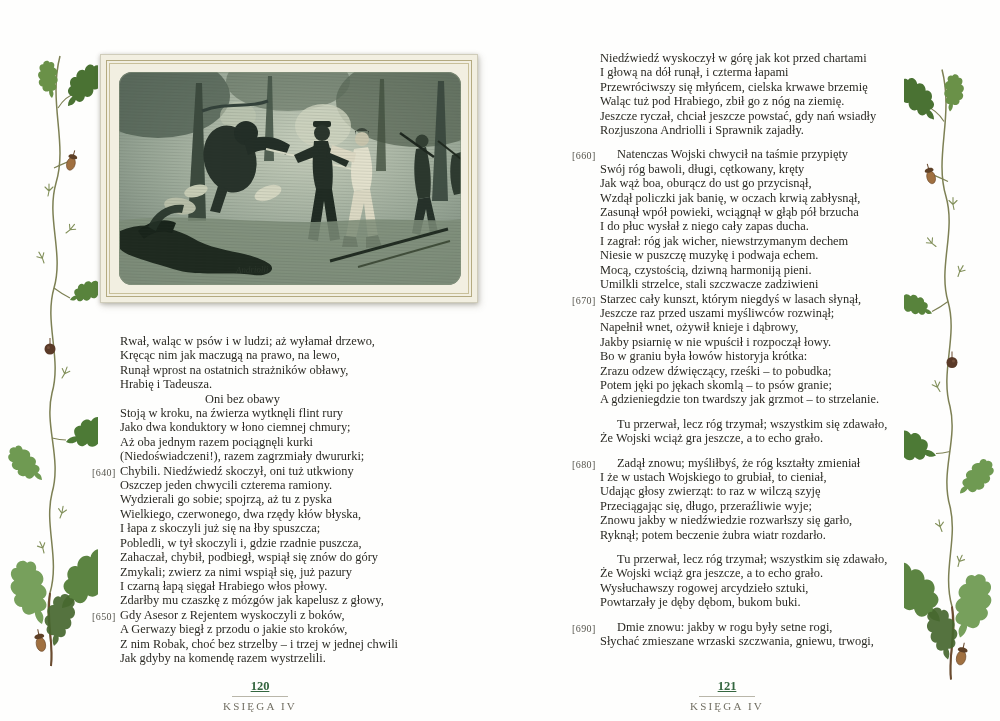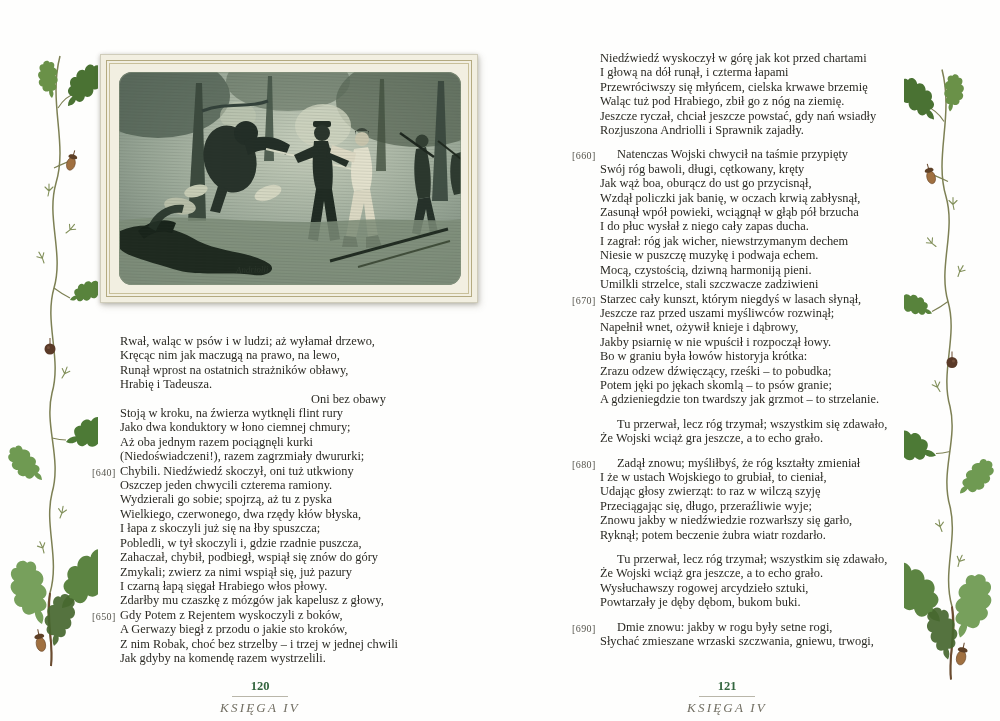--- a/index.html
+++ b/index.html
@@ -9,33 +9,33 @@
     font-family:"Liberation Serif", serif;
   }
   
   .poem{position:absolute;}
   .vline{
     position:relative;
     font-size:12.4px;line-height:14.4px;
     color:#2b2a24;white-space:nowrap;
   }
   .vline.ind1{padding-left:17px;}
-  .vline.ind2{padding-left:85px;text-align:center;}
+  .vline.ind2{padding-left:85px;}
   .lnum{
     position:absolute;left:-28px;top:2px;
     font-size:10px;color:#55544c;letter-spacing:.4px;
   }
   .stanza + .stanza{margin-top:10px;}
   #left-poem{left:120px;top:334px;width:372px;}
   #right-poem{left:600px;top:51px;width:372px;}
   
   .footer{position:absolute;width:160px;text-align:center;top:680px;}
-  .footer .pagenum{font-size:12.5px;font-weight:bold;color:#34663f;line-height:13px;}
+  .footer .pagenum{font-size:12.5px;font-weight:bold;color:#34663f;line-height:13px;text-decoration:underline;}
   .footer .rule{width:56px;height:1px;background:#b9b6a9;margin:3px auto 3px;}
-  .footer .booklabel{font-size:13px;letter-spacing:2.2px;color:#716e62;font-style:italic;}
+  .footer .booklabel{font-size:11px;letter-spacing:2.2px;color:#716e62;}
   #footer-left{left:180px;}
   #footer-right{left:647px;}
   
   .plate{
     position:absolute;left:100px;top:54px;width:378px;height:249px;
     background:#f2efe1;border:1px solid #cfccba;box-sizing:border-box;
     box-shadow:0 1px 4px rgba(95,90,72,.35), 2px 3px 7px rgba(95,90,72,.22);
   }
   .goldframe{position:absolute;inset:5px;border:1px solid #b4aa80;}
   .goldframe::after{content:'';position:absolute;inset:2px;border:1px solid #c9c09a;}
@@ -201,21 +201,21 @@
         <div class="vline"><span class="lnum">[640]</span><span>Chybili. Niedźwiedź skoczył, oni tuż utkwiony</span></div>
         <div class="vline"><span>Oszczep jeden chwycili czterema ramiony.</span></div>
         <div class="vline"><span>Wydzierali go sobie; spojrzą, aż tu z pyska</span></div>
         <div class="vline"><span>Wielkiego, czerwonego, dwa rzędy kłów błyska,</span></div>
         <div class="vline"><span>I łapa z skoczyli już się na łby spuszcza;</span></div>
         <div class="vline"><span>Pobledli, w tył skoczyli i, gdzie rzadnie puszcza,</span></div>
         <div class="vline"><span>Zahaczał, chybił, podbiegł, wspiął się znów do góry</span></div>
         <div class="vline"><span>Zmykali; zwierz za nimi wspiął się, już pazury</span></div>
         <div class="vline"><span>I czarną łapą sięgał Hrabiego włos płowy.</span></div>
         <div class="vline"><span>Zdarłby mu czaszkę z mózgów jak kapelusz z głowy,</span></div>
-        <div class="vline"><span class="lnum">[650]</span><span>Gdy Potem z Rejentem wyskoczyli z boków,</span></div>
+        <div class="vline"><span class="lnum">[650]</span><span>Gdy Asesor z Rejentem wyskoczyli z boków,</span></div>
         <div class="vline"><span>A Gerwazy biegł z przodu o jakie sto kroków,</span></div>
         <div class="vline"><span>Z nim Robak, choć bez strzelby – i trzej w jednej chwili</span></div>
         <div class="vline"><span>Jak gdyby na komendę razem wystrzelili.</span></div>
       </div>
     </div>
 
   <div id="footer-left" class="footer">
     <div class="pagenum">120</div>
     <div class="rule"></div>
     <div class="booklabel">KSIĘGA IV</div>

